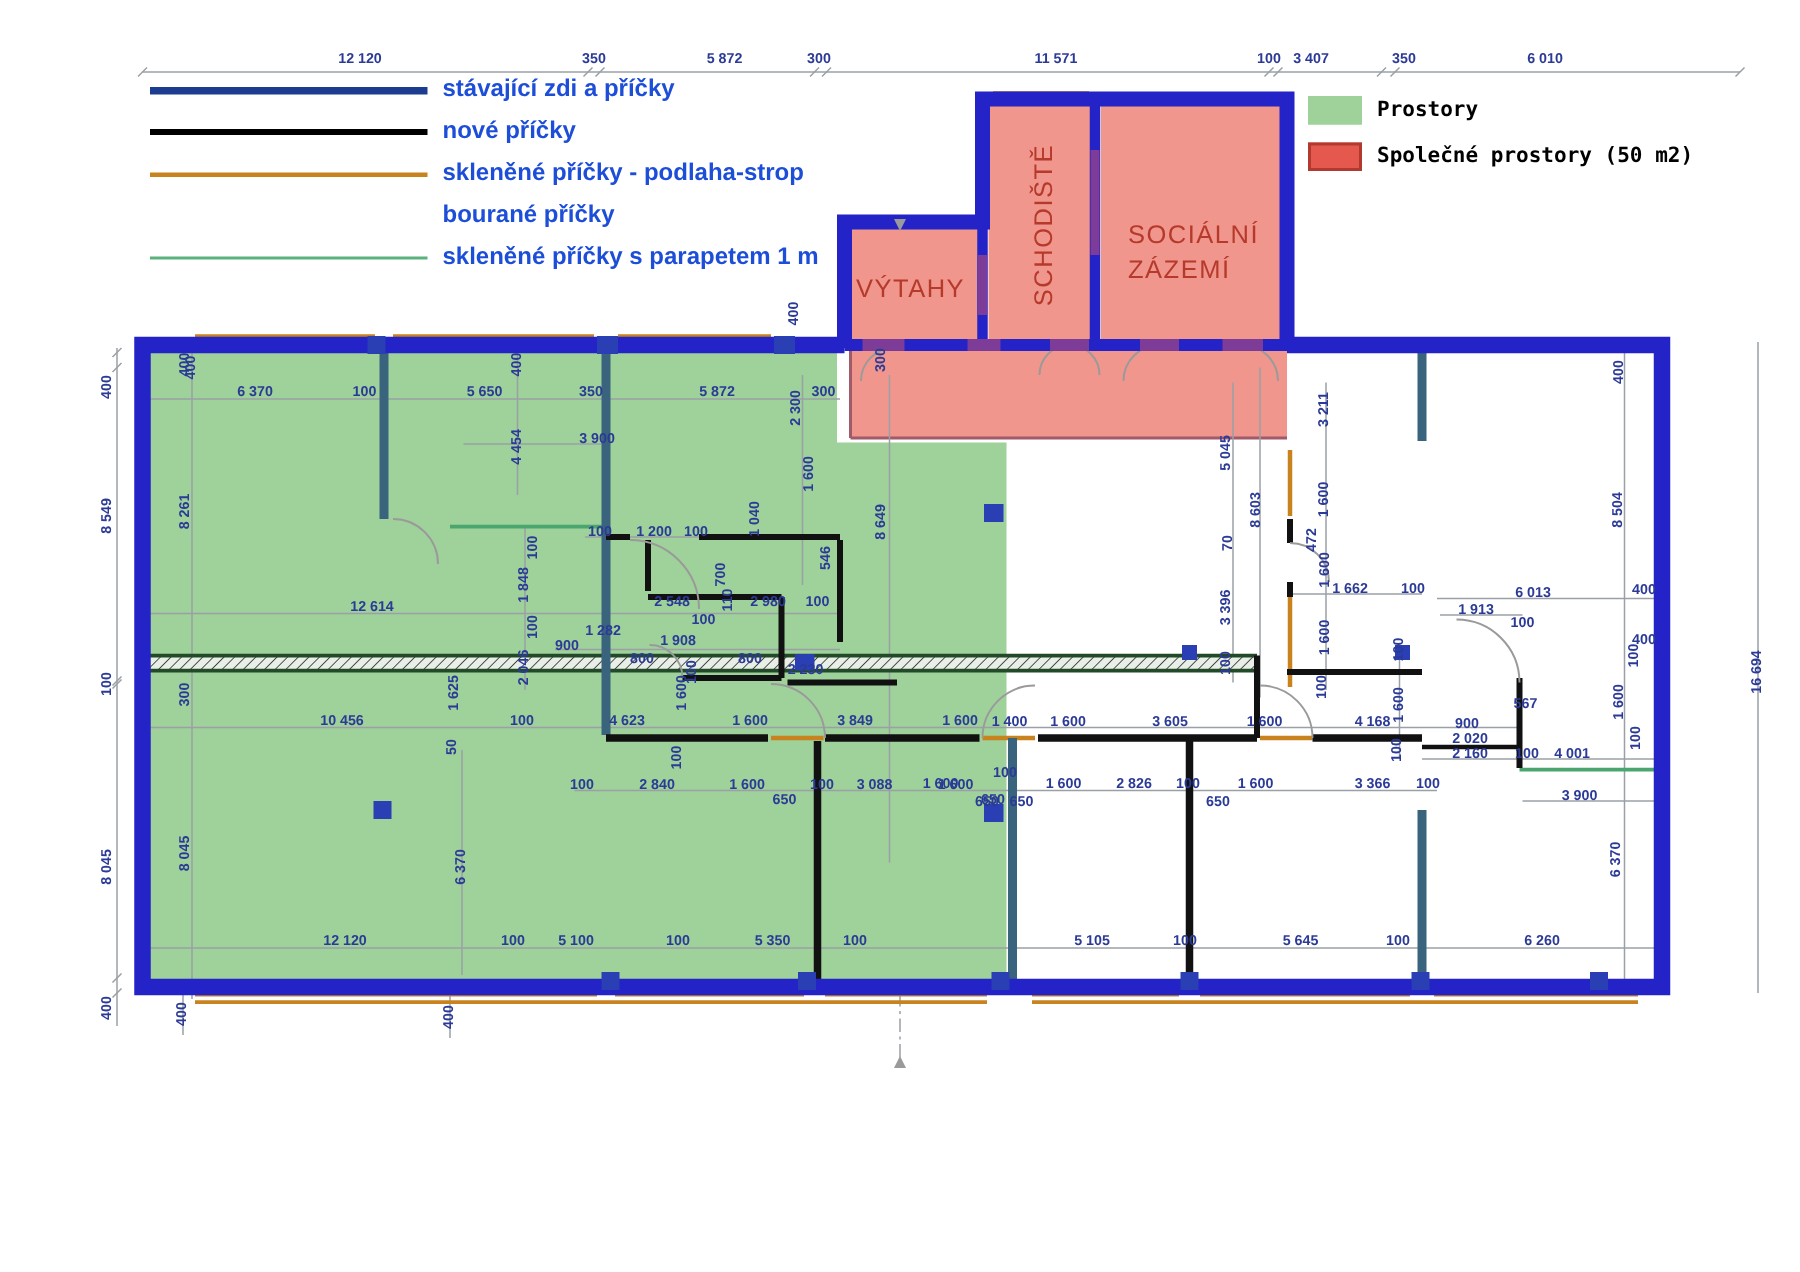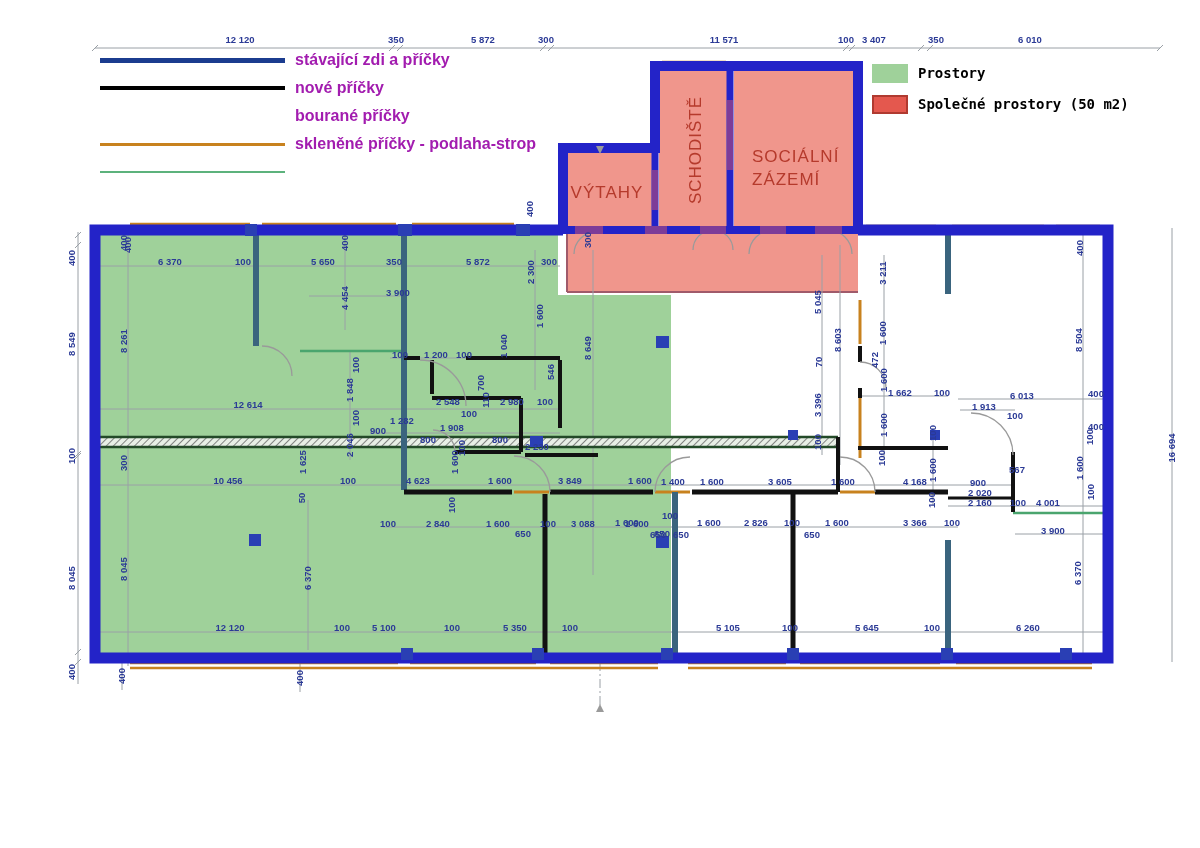--- a/index.html
+++ b/index.html
@@ -13,21 +13,21 @@
   
   .room-label{position:absolute;color:#b53a2c;font:15px "Liberation Sans",sans-serif;
               letter-spacing:1px;z-index:6;white-space:nowrap;}
   .room-label.big{font-size:17px;}
   .room-label.rot{transform:translate(-50%,-50%) rotate(-90deg);}
   .room-label.ctr{transform:translate(-50%,-50%);}
   
   #legend-walls{position:absolute;left:100px;top:48px;z-index:7;}
   .lg-row{display:flex;align-items:center;height:24px;margin-bottom:4px;}
   .lg-sw{width:185px;margin-right:10px;flex:none;}
-  .lg-label{font:bold 16px "Liberation Sans",sans-serif;color:#a21caf;white-space:nowrap;}
+  .lg-label{font:bold 16px "Liberation Sans",sans-serif;color:#1d4ed8;white-space:nowrap;}
   .sw-existing{height:5px;background:#1b3c8f;}
   .sw-new{height:4px;background:#000;}
   .sw-none{height:4px;background:transparent;}
   .sw-glass-full{height:3px;background:#c8821e;}
   .sw-glass-parapet{height:2px;background:#5cb27c;}
   .sw-acoustic{height:13px;border-top:3px solid #000;border-bottom:3px solid #000;
      background:repeating-linear-gradient(45deg,#444 0,#444 1px,transparent 1px,transparent 3px);}
   
   #legend-areas{position:absolute;left:872px;top:64px;z-index:7;}
   .la-row{display:flex;align-items:center;height:18px;margin-bottom:13px;}
@@ -224,29 +224,30 @@
   <div id="legend-walls">
       <div class="lg-row">
         <span class="lg-sw sw-existing"></span>
         <span class="lg-label">stávající zdi a příčky</span>
       </div>
       <div class="lg-row">
         <span class="lg-sw sw-new"></span>
         <span class="lg-label">nové příčky</span>
       </div>
       <div class="lg-row">
+        <span class="lg-sw sw-glass-full"></span>
+        <span class="lg-label">skleněné příčky - podlaha-strop</span>
+      </div>
+      <div class="lg-row">
         <span class="lg-sw sw-none"></span>
         <span class="lg-label">bourané příčky</span>
       </div>
       <div class="lg-row">
-        <span class="lg-sw sw-glass-full"></span>
-        <span class="lg-label">skleněné příčky - podlaha-strop</span>
-      </div>
-      <div class="lg-row">
         <span class="lg-sw sw-glass-parapet"></span>
+        <span class="lg-label">skleněné příčky s parapetem 1 m</span>
       </div>
     </div>
 
   <div id="legend-areas">
       <div class="la-row">
         <span class="la-sw" style="background: rgb(159, 209, 154); border: 2px solid rgb(159, 209, 154);"></span>
         <span class="la-label">Prostory</span>
       </div>
       <div class="la-row">
         <span class="la-sw" style="background: rgb(228, 88, 78); border: 2px solid rgb(176, 58, 48);"></span>
@@ -259,21 +260,21 @@
   <div class="room-label big" style="left:752px;top:146px;line-height:1.35;">
     <span>SOCIÁLNÍ</span><br>
     <span>ZÁZEMÍ</span>
   </div>
 
   <div id="dim-layer">
       <span class="dim" style="left: 240px; top: 40px;">12 120</span>
       <span class="dim" style="left: 396px; top: 40px;">350</span>
       <span class="dim" style="left: 483px; top: 40px;">5 872</span>
       <span class="dim" style="left: 546px; top: 40px;">300</span>
-      <span class="dim" style="left: 704px; top: 40px; margin-left: 20px;">11 571</span>
+      <span class="dim" style="left: 704px; top: 40px;">11 571</span>
       <span class="dim" style="left: 846px; top: 40px;">100</span>
       <span class="dim" style="left: 874px; top: 40px; text-align: right;">3 407</span>
       <span class="dim" style="left: 936px; top: 40px;">350</span>
       <span class="dim" style="left: 1030px; top: 40px;">6 010</span>
       <span class="dim rot" style="left: 72px; top: 258px;">400</span>
       <span class="dim rot" style="left: 72px; top: 344px;">8 549</span>
       <span class="dim rot" style="left: 72px; top: 456px;">100</span>
       <span class="dim rot" style="left: 72px; top: 578px;">8 045</span>
       <span class="dim rot" style="left: 72px; top: 672px;">400</span>
       <span class="dim rot" style="left: 124px; top: 243px;">400</span>

